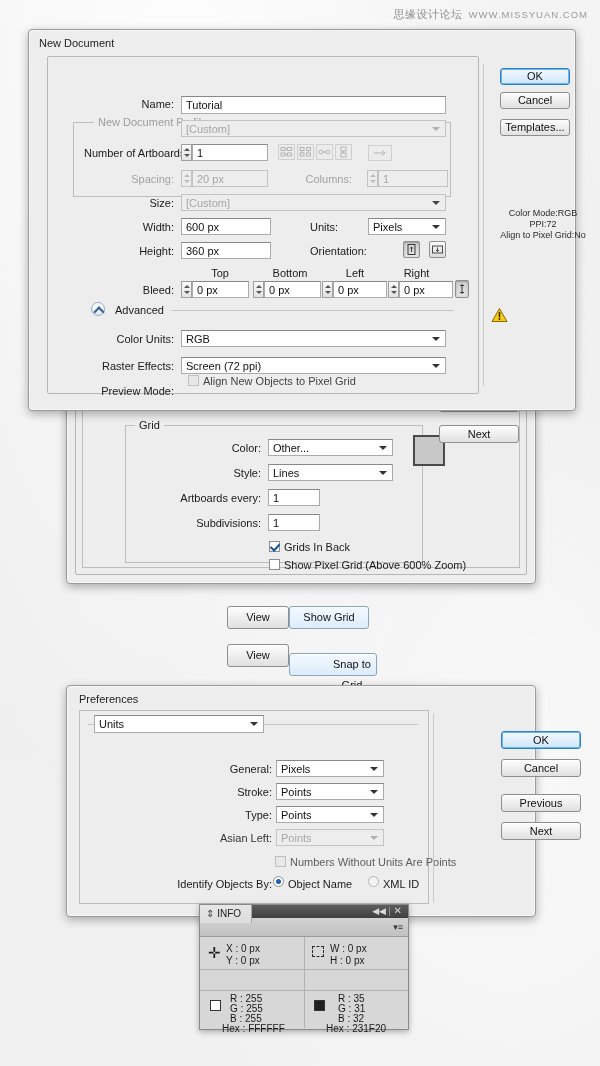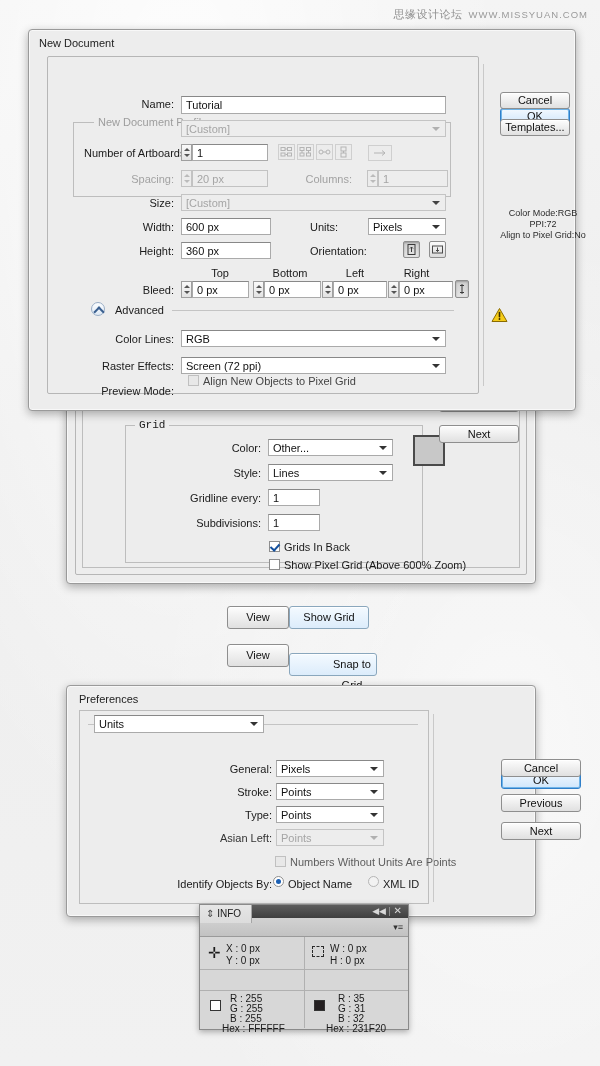--- a/index.html
+++ b/index.html
@@ -58,21 +58,21 @@
   .stepper:after{bottom:3px;border-top:3px solid #555;}
   .stepper.dim{border-color:#c3c3c3;background:#ececec;}
   .stepper.dim:before{border-bottom-color:#bbb;}
   .stepper.dim:after{border-top-color:#bbb;}
 
   
   .btn{position:absolute;box-sizing:border-box;text-align:center;font-size:11px;color:#111;
     background:linear-gradient(#fdfdfd,#e0e0e0);border:1px solid #8e8e8e;border-radius:3px;
     line-height:16px;height:18px;box-shadow:0 1px 0 rgba(255,255,255,.8) inset;}
   .btn.focus{border:1px solid #2f7fc9;background:linear-gradient(#f3f9ff,#cfe6fb);
-    box-shadow:0 0 0 1px #6fb4e8 inset;margin-top:40px;}
+    box-shadow:0 0 0 1px #6fb4e8 inset;}
   .btn.tinted{background:linear-gradient(#f4faff,#dcecfb);border-color:#8aa7bd;}
 
   
   .cb{position:absolute;width:11px;height:11px;background:#fff;border:1px solid #8e8e8e;box-sizing:border-box;}
   .cb.dim{background:#e8e8e8;border-color:#c0c0c0;}
   .cb.checked:after{content:"";position:absolute;left:2px;top:0px;width:4px;height:7px;
     border:solid #15519e;border-width:0 2px 2px 0;transform:rotate(42deg);}
   .rd{position:absolute;width:11px;height:11px;border-radius:50%;background:#fff;border:1px solid #8e8e8e;box-sizing:border-box;}
   .rd.on:after{content:"";position:absolute;left:2px;top:2px;width:5px;height:5px;border-radius:50%;background:#1a5fb4;}
   .rd.off{background:#f2f2f2;border-color:#b5b5b5;}
@@ -123,38 +123,38 @@
 <div class="bg-texture"></div>
 
 <div class="watermark">
   <span class="cn">思缘设计论坛</span><span class="url">WWW.MISSYUAN.COM</span>
 </div>
 
 <div class="dialog" style="left:66px;top:394px;width:468px;height:188px;">
   <div class="dlg-body" style="top:8px;">
     <div class="panel-inner" style="left:6px;top:6px;right:6px;bottom:6px;">
 
-      <div class="group" style="left:42px;top:14px;width:298px;height:138px;font-family:Liberation Mono, monospace;">
+      <div class="group" style="left:42px;top:14px;width:298px;height:138px;">
         <span class="legend">Grid</span>
       </div>
 
       <span class="lbl" style="left:110px;top:31px;width:68px;">Color:</span>
       <div class="combo" style="left:185px;top:28px;width:125px;">
         <span>Other...</span>
         <span class="arw"></span>
       </div>
       <div class="swatch" style="left:330px;top:24px;width:32px;height:31px;"></div>
 
       <span class="lbl" style="left:110px;top:56px;width:68px;">Style:</span>
       <div class="combo" style="left:185px;top:53px;width:125px;">
         <span>Lines</span>
         <span class="arw"></span>
       </div>
 
-      <span class="lbl" style="left:88px;top:81px;width:90px;">Gridline every:</span>
+      <span class="lbl" style="left:88px;top:81px;width:90px;">Artboards every:</span>
       <div class="field" style="left:185px;top:78px;width:52px;">1</div>
 
       <span class="lbl" style="left:88px;top:106px;width:90px;">Subdivisions:</span>
       <div class="field" style="left:185px;top:103px;width:52px;">1</div>
 
       <div class="cb checked" style="left:186px;top:130px;"></div>
       <span class="lbl l" style="left:201px;top:130px;">Grids In Back</span>
 
       <div class="cb" style="left:186px;top:148px;"></div>
       <span class="lbl l" style="left:201px;top:148px;">Show Pixel Grid (Above 600% Zoom)</span>
@@ -295,21 +295,21 @@
         <g fill="none" stroke="#3c3c3c" stroke-width="1">
       <path d="M6 3v10M4 4.5h4M4 11.5h4"></path>
         </g>
       </svg>
   </div>
 
   <div class="disclose" style="left:62px;top:272px;"></div>
   <span class="lbl l" style="left:86px;top:274px;">Advanced</span>
   <div class="hrline" style="left:143px;top:280px;width:282px;"></div>
 
-  <span class="lbl" style="left:65px;top:303px;width:80px;">Color Lines:</span>
+  <span class="lbl" style="left:65px;top:303px;width:80px;">Color Units:</span>
   <div class="combo" style="left:152px;top:300px;width:265px;">
     <span>RGB</span>
     <span class="arw"></span>
   </div>
 
   <span class="lbl" style="left:65px;top:330px;width:80px;">Raster Effects:</span>
   <div class="combo" style="left:152px;top:327px;width:265px;">
     <span>Screen (72 ppi)</span>
     <span class="arw"></span>
   </div>

